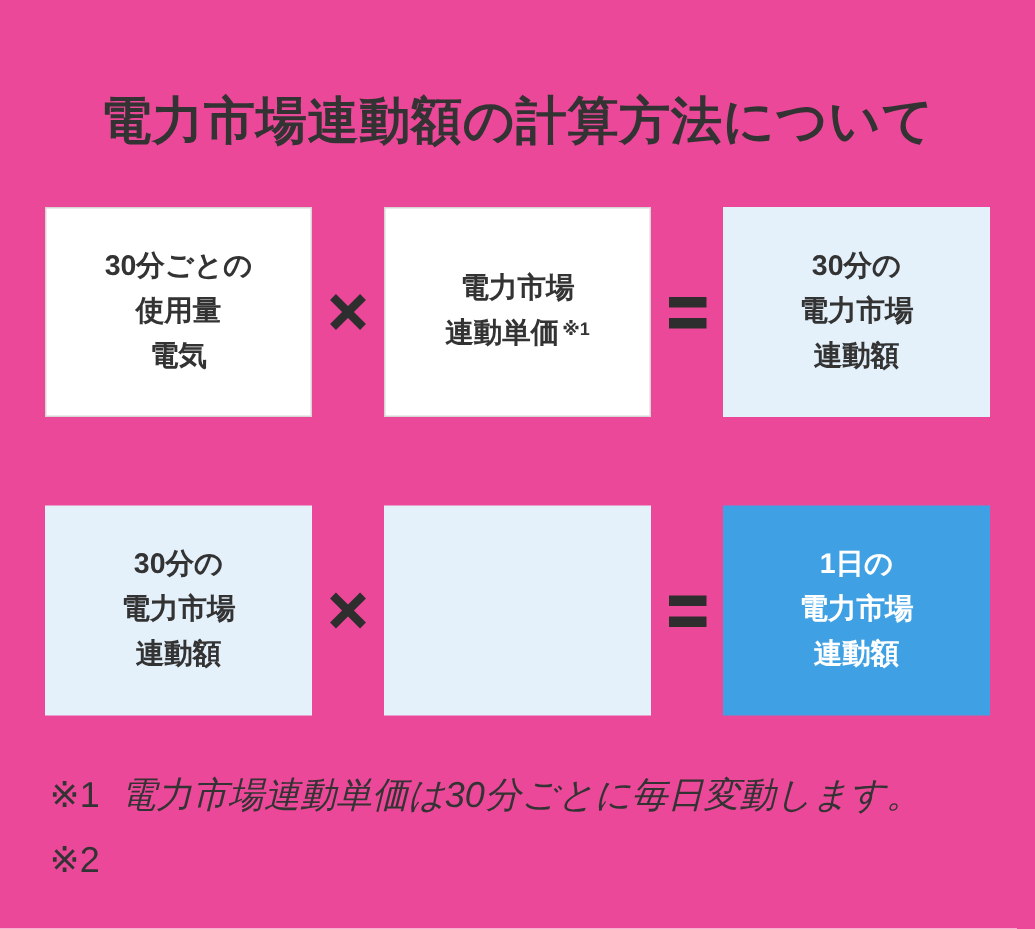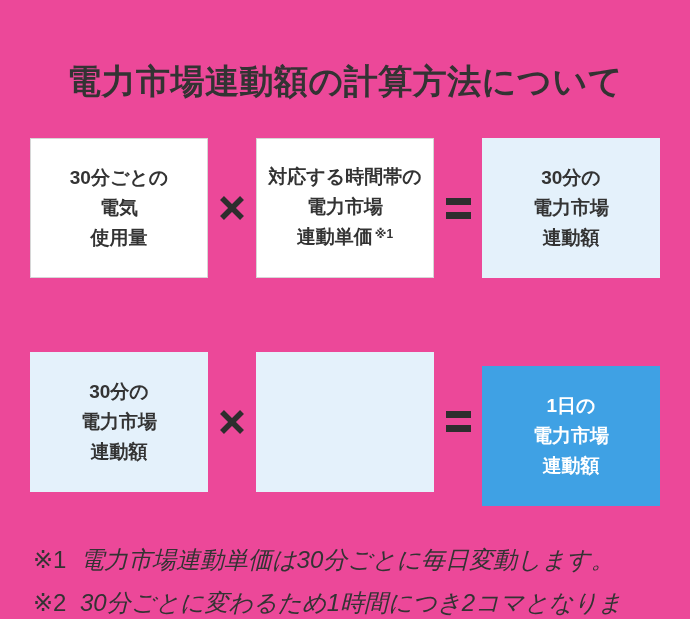--- a/index.html
+++ b/index.html
@@ -34,21 +34,21 @@
     flex-direction:column;
     justify-content:center;
     text-align:center;
     font-size:19px;
     font-weight:700;
     line-height:30px;
     flex:none;
   }
   .fbox.outlined{background:#ffffff;border:1px solid #d6d6d6;}
   .fbox.light{background:#e4f1fb;}
-  .fbox.solid{background:#3fa1e4;color:#ffffff;margin-top:29px;}
+  .fbox.solid{background:#3fa1e4;color:#ffffff;}
   .op{
     flex:1;
     display:flex;
     align-items:center;
     justify-content:center;
   }
   .xicon{display:block;}
   .eq .bar{width:25px;height:7px;background:#2e2e2e;}
   .eq .bar + .bar{margin-top:7px;}
   .sup{
@@ -73,33 +73,32 @@
 </head>
 <body>
 
 <div class="page">
 
   <h1 class="title">電力市場連動額の計算方法について</h1>
 
   <div class="frow">
     <div class="fbox outlined">
       <div>30分ごとの</div>
+      <div>使用量</div>
       <div>電気</div>
-      <div>使用量</div>
     </div>
 
     <div class="op">
       <svg class="xicon" width="28" height="28" viewBox="0 0 28 28">
         <line x1="4" y1="4" x2="24" y2="24" stroke="#2e2e2e" stroke-width="5.5"></line>
         <line x1="24" y1="4" x2="4" y2="24" stroke="#2e2e2e" stroke-width="5.5"></line>
       </svg>
     </div>
 
     <div class="fbox outlined">
-      <div>対応する時間帯の</div>
       <div>電力市場</div>
       <div><span>連動単価</span><span class="sup">※1</span></div>
     </div>
 
     <div class="op">
       <div class="eq">
         <div class="bar"></div>
         <div class="bar"></div>
       </div>
     </div>
@@ -145,18 +144,17 @@
   <div class="footnotes">
     <div class="note">
       <span class="marker">※1</span>
       <div class="ntext">
         <div>電力市場連動単価は30分ごとに毎日変動します。</div>
       </div>
     </div>
     <div class="note">
       <span class="marker">※2</span>
       <div class="ntext">
-        <div>30分ごとに変わるため1時間につき2コマとなりま</div>
       </div>
     </div>
   </div>
 
 </div>
 
 </body></html>

